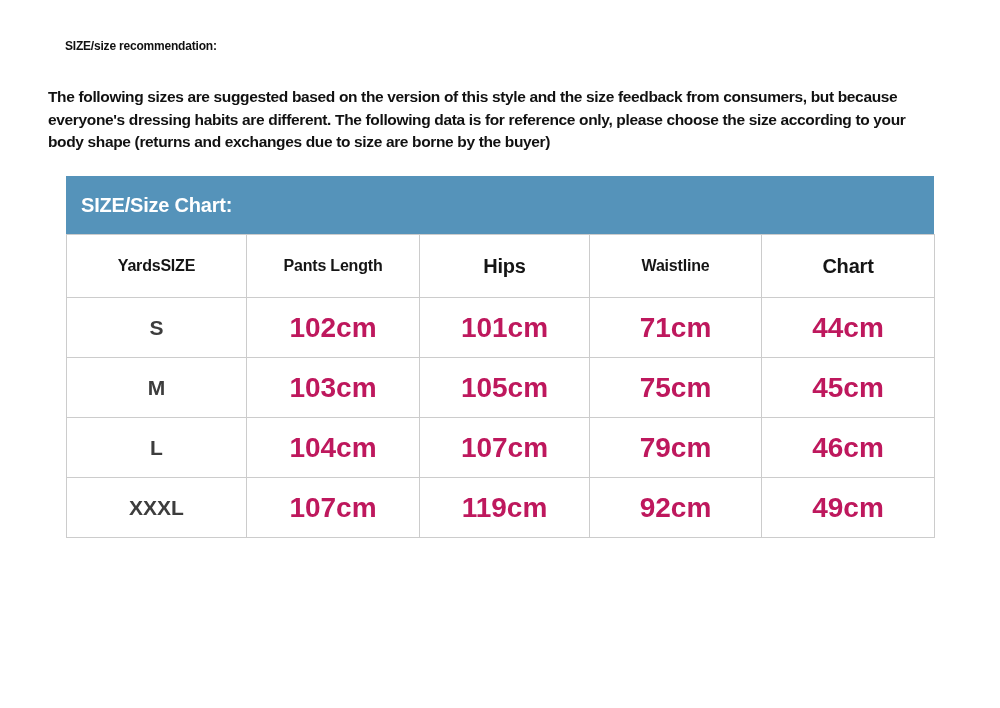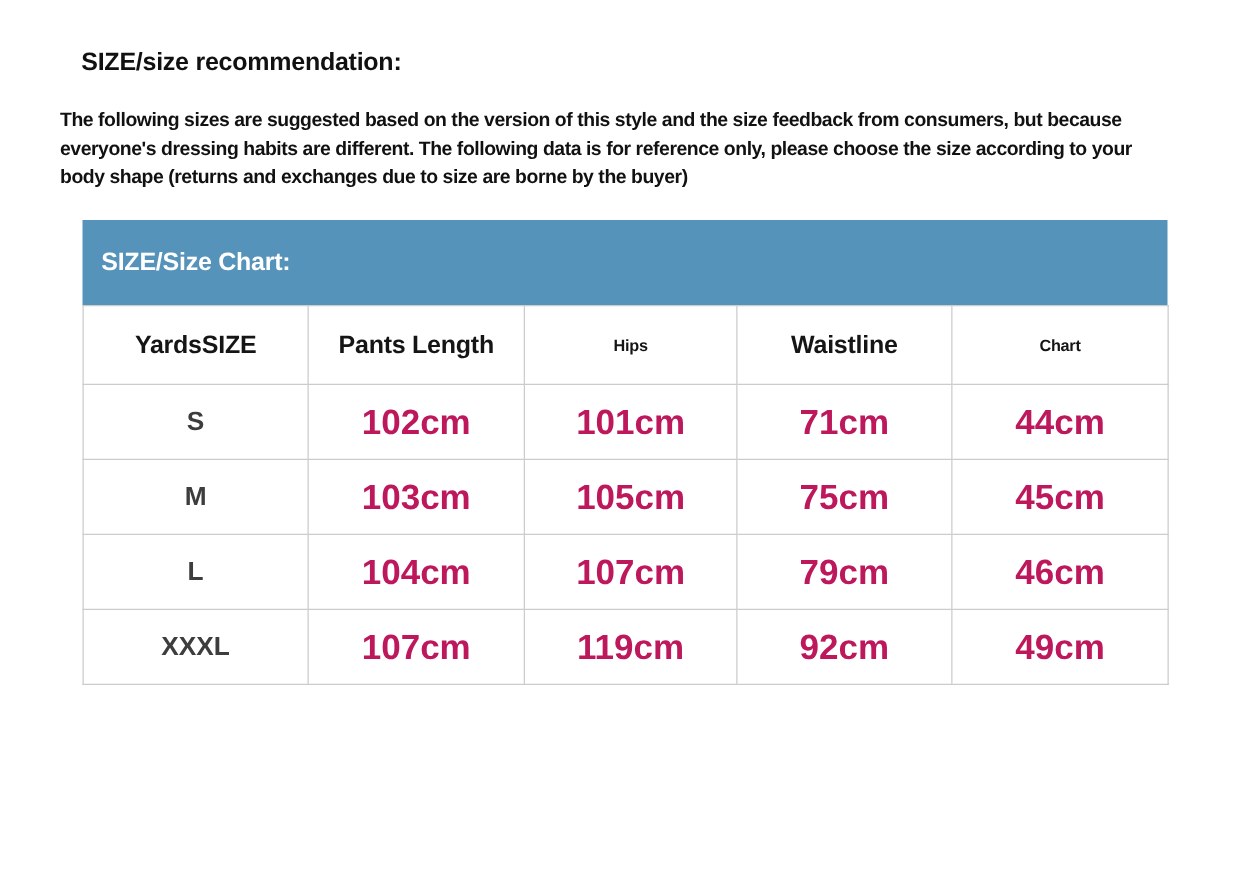--- a/index.html
+++ b/index.html
@@ -6,42 +6,42 @@
   html, body { background: #ffffff; }
   body {
     width: 1000px; height: 708px;
     position: relative;
     font-family: "Liberation Sans", sans-serif;
     overflow: hidden;
   }
   .page-title {
     position: absolute;
     left: 65px; top: 39px;
-    font-size: 20px;
+    font-size: 12px;
     font-weight: 700;
     color: #111111;
     letter-spacing: -0.2px;
   }
   .description {
     position: absolute;
     left: 48px; top: 86px;
     width: 878px;
     font-size: 15.5px;
     font-weight: 700;
     line-height: 22.5px;
     color: #111111;
     letter-spacing: -0.35px;
   }
   .chart {
     position: absolute;
     left: 66px; top: 176px;
     width: 868px;
   }
   .chart-bar {
-    height: 68px;
+    height: 58px;
     background: #5593ba;
     color: #ffffff;
     display: flex;
     align-items: center;
     padding-left: 15px;
     font-size: 20px;
     font-weight: 700;
     letter-spacing: -0.2px;
   }
   table.size-table {
@@ -51,27 +51,27 @@
     background: #ffffff;
   }
   .size-table th, .size-table td {
     border: 1px solid #cccccc;
     text-align: center;
     vertical-align: middle;
     padding: 0;
   }
   .size-table th {
     height: 63px;
-    font-size: 20px;
+    font-size: 16px;
     font-weight: 700;
     color: #151515;
     letter-spacing: -0.2px;
   }
   .size-table th.lg {
-    font-size: 13px;
+    font-size: 20px;
   }
   .size-table td {
     height: 60px;
     font-size: 28px;
     font-weight: 700;
     color: #be185d;
   }
   .size-table td.size-col {
     font-size: 21px;
     font-weight: 600;

